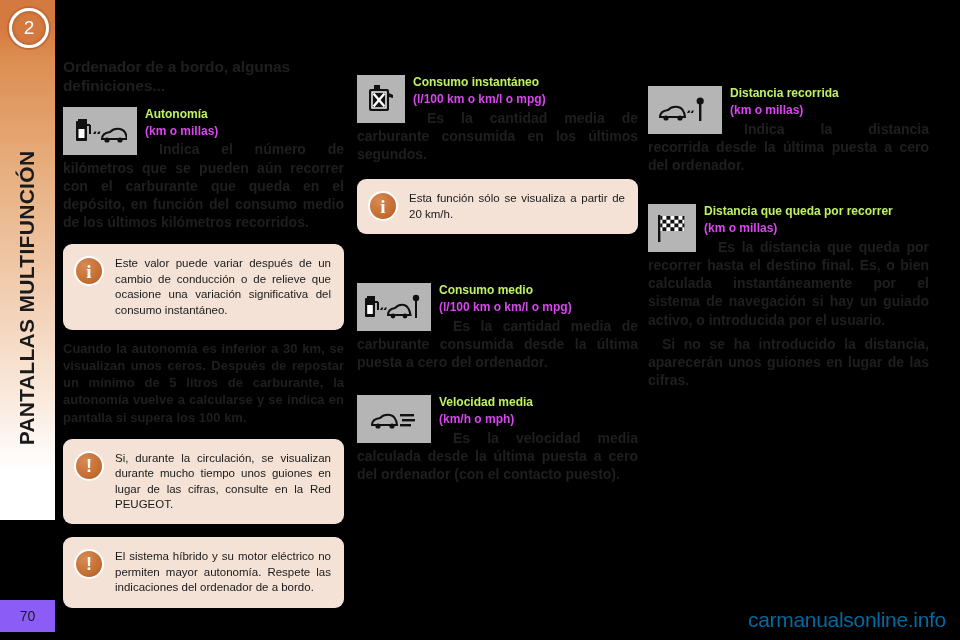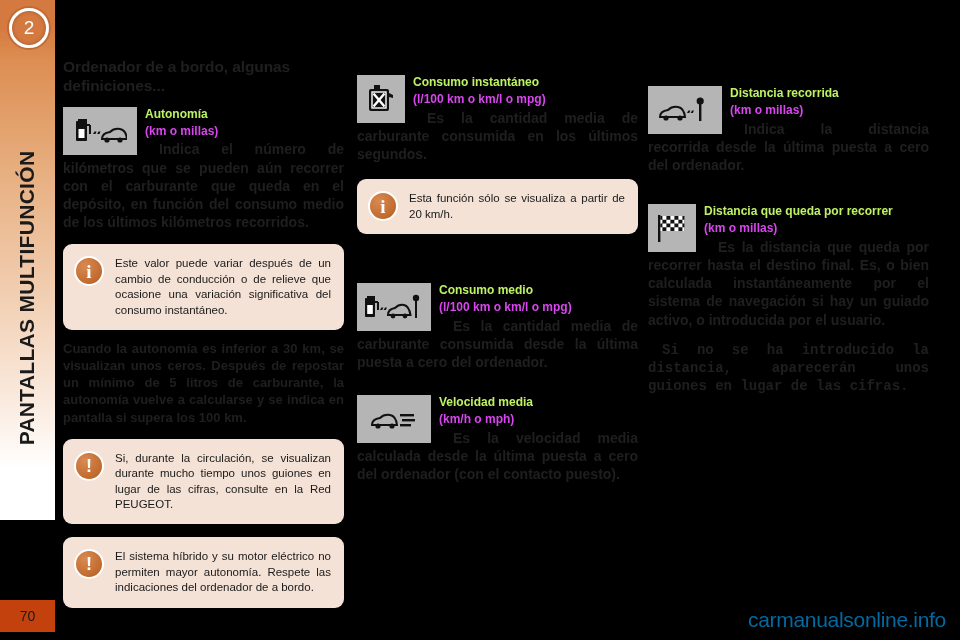--- a/index.html
+++ b/index.html
@@ -76,21 +76,21 @@
     transform-origin: center;
   }
 
   
   #page-number {
     position: absolute;
     left: 0;
     top: 600px;
     width: 55px;
     height: 32px;
-    background: #c2410c;
+    background: #8b5cf6;
     display: flex;
     align-items: center;
     justify-content: center;
     color: #1a1a1a;
     font-size: 14px;
   }
 
   
   .column {
     position: absolute;
@@ -410,18 +410,18 @@
               <rect x="19.4" y="16.25" width="4" height="3.75"></rect>
               <rect x="27.4" y="16.25" width="2" height="3.75"></rect>
             </g>
           </g>
         </svg>
       </div>
       <div class="def-title">Distancia que queda por recorrer</div>
       <div class="def-sub">(km o millas)</div>
       <div class="def-body">Es la distancia que queda por recorrer hasta el destino final. Es, o bien calculada instantáneamente por el sistema de navegación si hay un guiado activo, o introducida por el usuario.</div>
       <div class="clear"></div>
-      <div class="def-body" style="margin-top:12px;font-family:Liberation Mono, monospace;">Si no se ha introducido la distancia, aparecerán unos guiones en lugar de las cifras.</div>
+      <div class="def-body" style="margin-top:6px;">Si no se ha introducido la distancia, aparecerán unos guiones en lugar de las cifras.</div>
     </div>
   </div>
 
   <div id="watermark">carmanualsonline.info</div>
 </div>
 
 </body></html>

